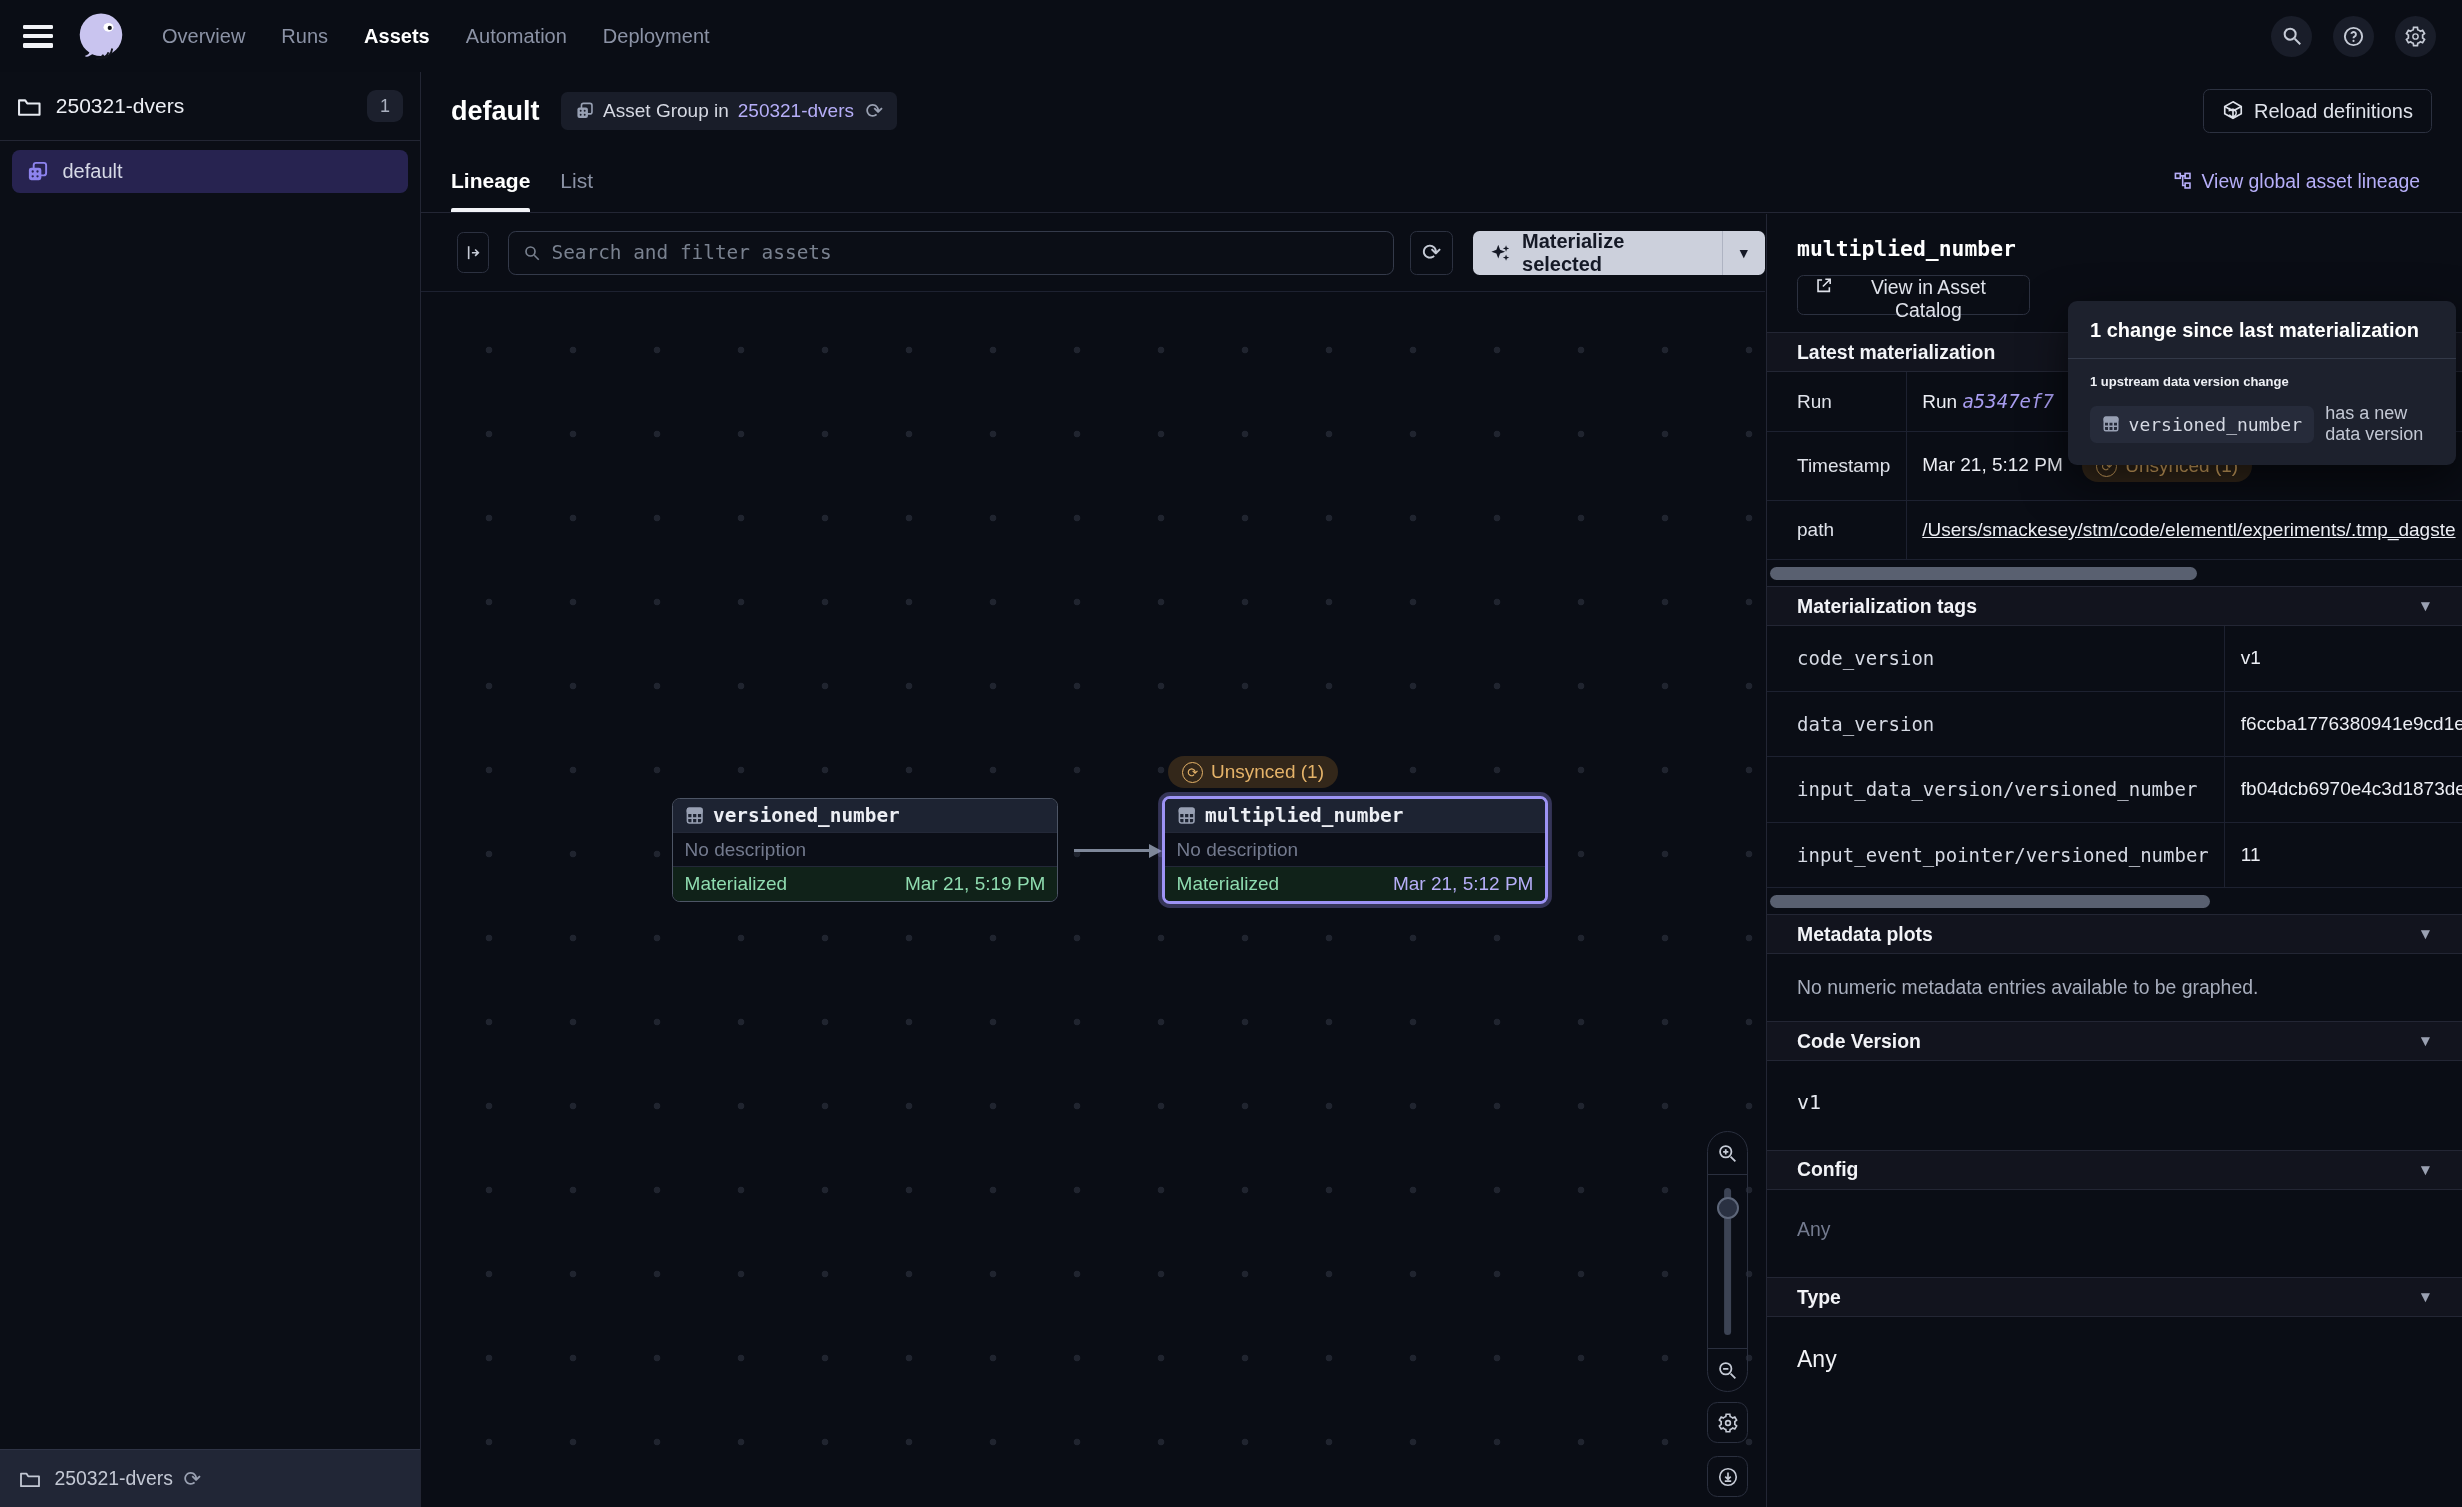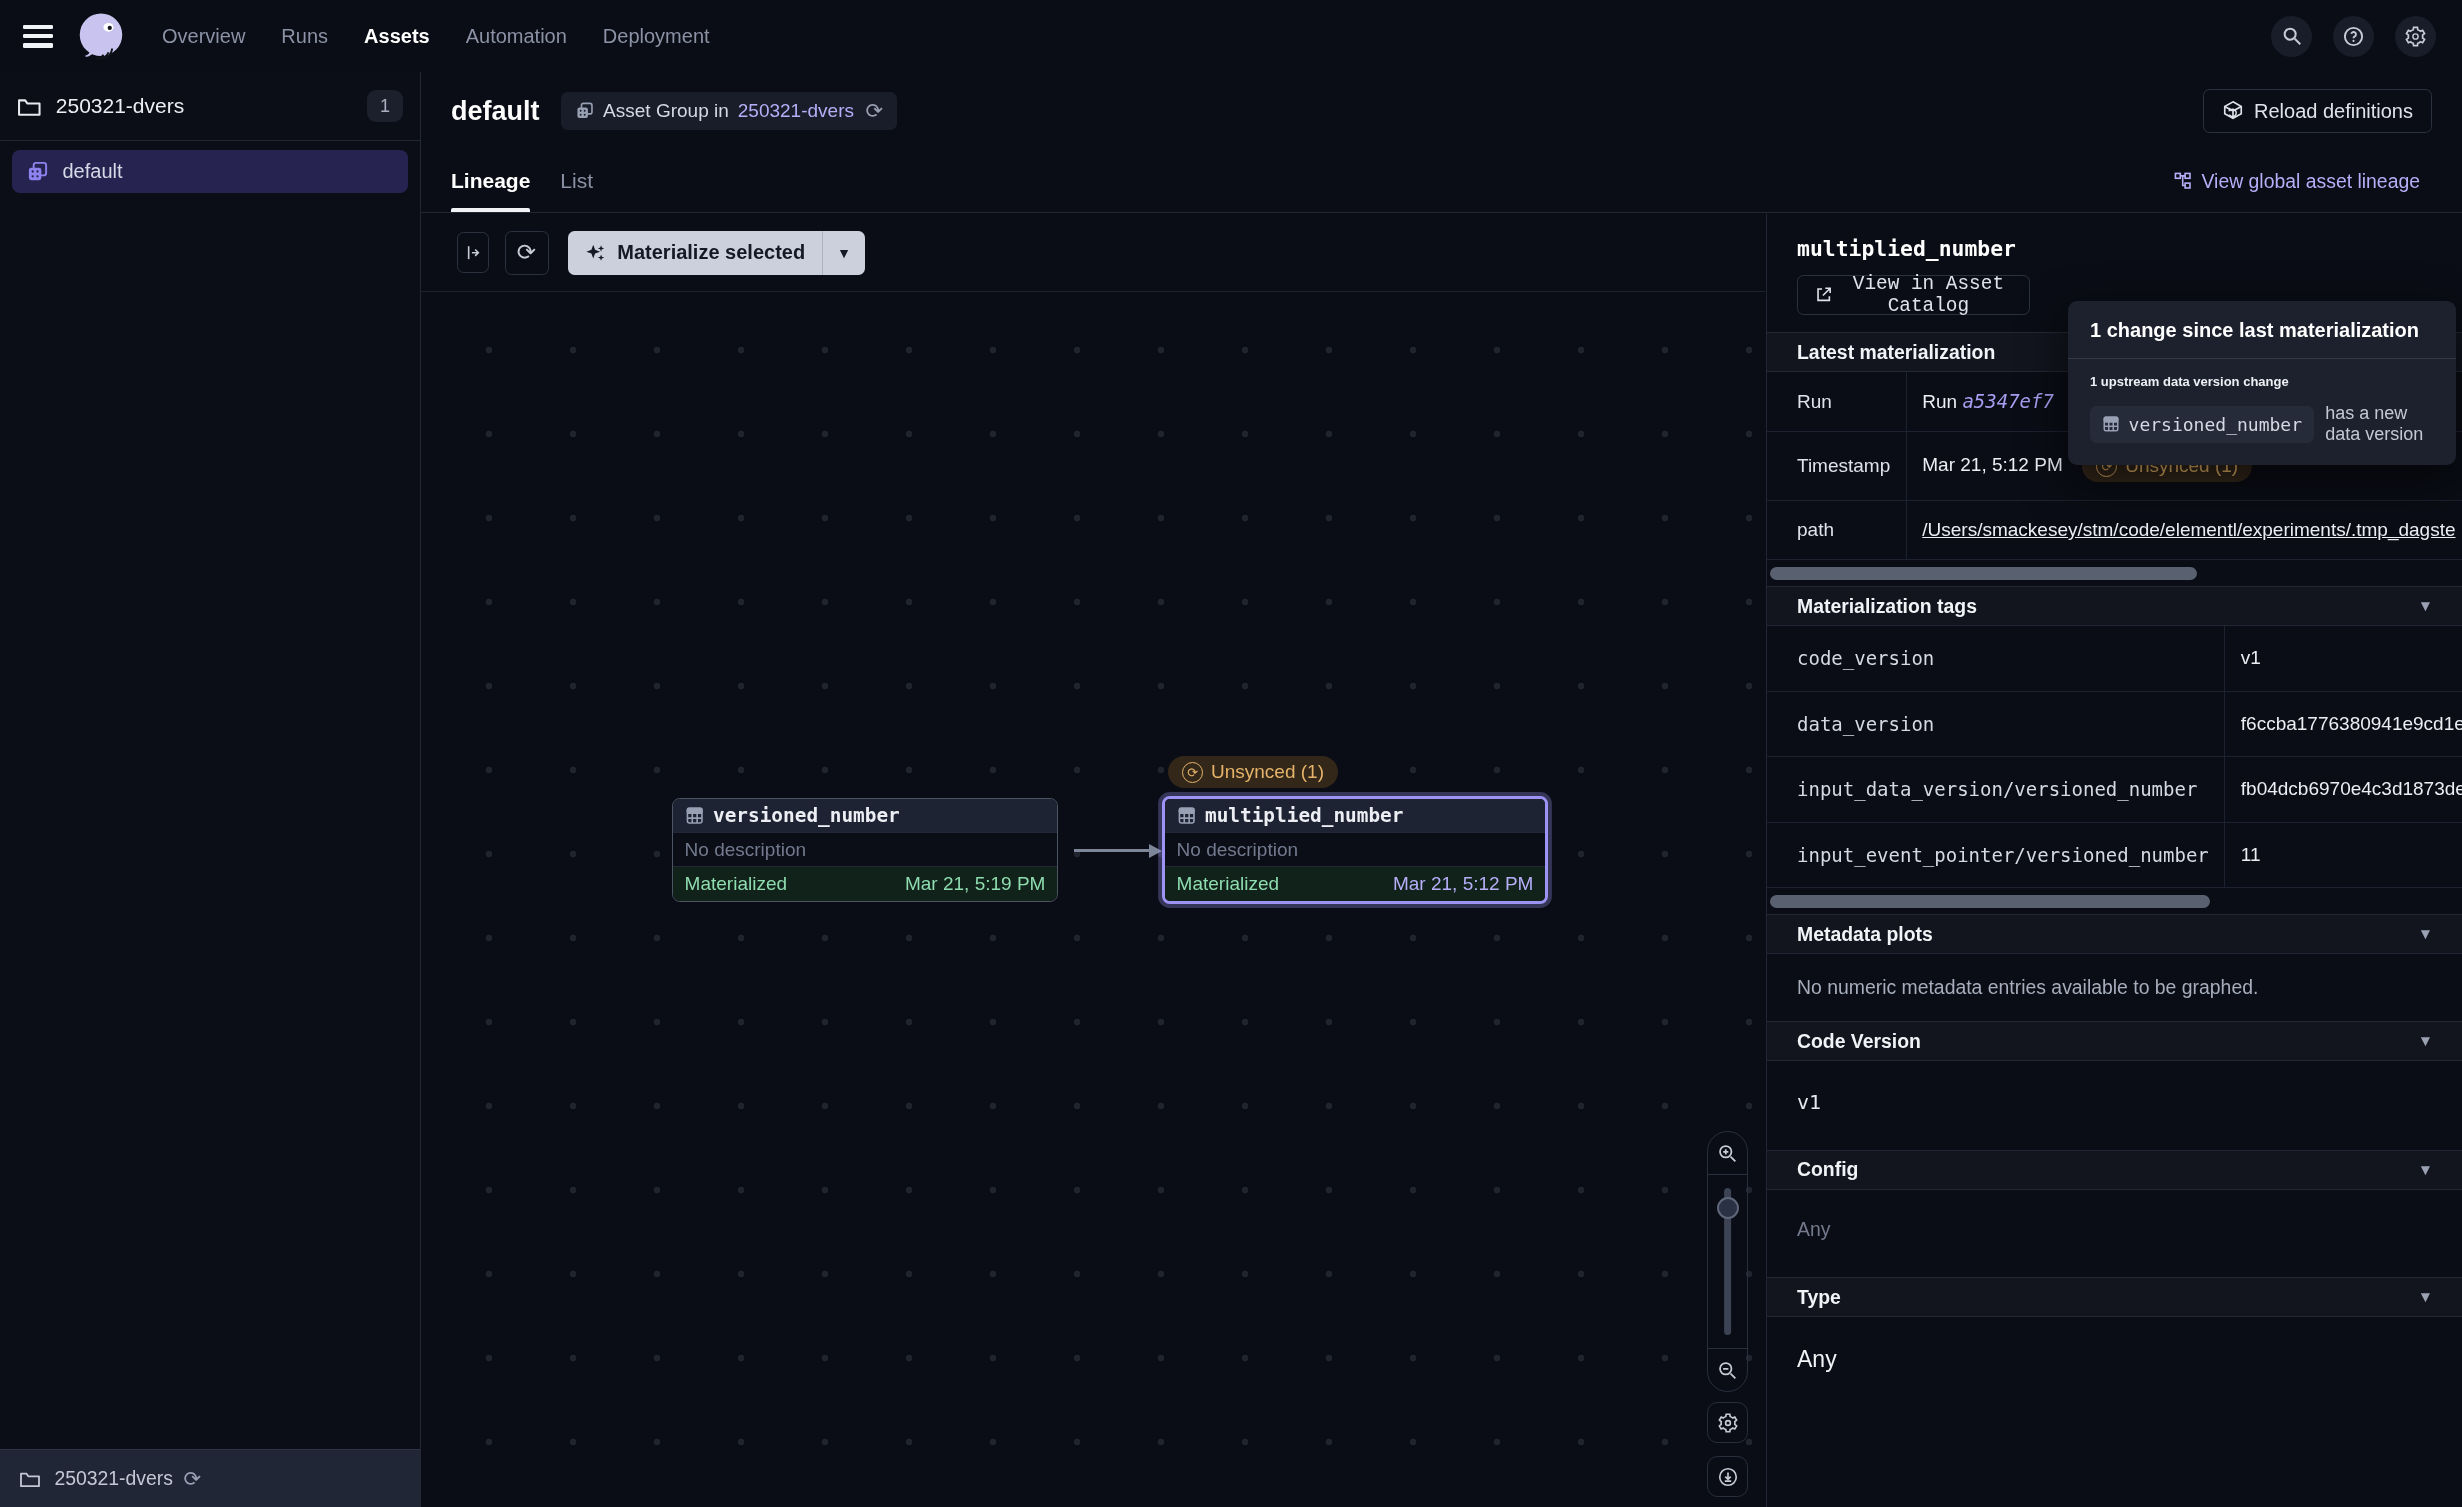--- a/index.html
+++ b/index.html
@@ -125,22 +125,22 @@
   .canvas-sq-btn { position:absolute; left:1286px; width:41px; height:41px; border:0.6px solid #2a2f3e;
     border-radius:10.4px; display:flex; align-items:center; justify-content:center;
     color:#c6cbd6; cursor:pointer; }
 
   
   .panel { position:absolute; left:1766px; top:214px; width:697px; height:1294px;
     border-left:0.6px solid #232634; background:#0a0d15; overflow:hidden; }
   .panel-title { margin:22px 0 0 30px; font-family:"DejaVu Sans Mono", monospace;
     font-weight:bold; font-size:21.4px; color:#ffffff; }
   .catalog-btn { margin:14.2px 0 17px 30px; height:40px; width:233px; border:0.6px solid #2c3140;
-    border-radius:6.5px; display:inline-flex; align-items:center; gap:10.4px; padding:0 15.5px;
-    font-size:19.4px; color:#dfe2ea; cursor:pointer; background:transparent;font-family:Liberation Mono, monospace; }
+    border-radius:6.5px; display:inline-flex; align-items:flex-start; gap:10.4px; padding:0 15.5px;
+    font-size:19.4px; color:#dfe2ea; cursor:pointer; background:transparent; }
   .sec-header { height:40px; background:#12141e; border-top:0.6px solid #232634;
     border-bottom:0.6px solid #232634; display:flex; align-items:center; padding:0 30px;
     font-weight:bold; font-size:19.4px; color:#f2f3f7; }
   .sec-caret { margin-left:auto; color:#9aa1b2; font-size:15.5px; cursor:pointer; }
   table.kv { width:100%; border-collapse:collapse; }
   table.kv td { border-bottom:0.6px solid #1d2130; vertical-align:middle; font-size:19px; padding:18px 15.5px; }
   table.kv td.k { width:140px; border-right:0.6px solid #1d2130; padding-left:30px; color:#dfe2ea; }
   table.kv.tags td.k { width:391px; font-family:"DejaVu Sans Mono", monospace; color:#d5d9e3; line-height:1.5; }
   table.kv td.v { color:#eceef4; white-space:nowrap; overflow:hidden; }
   .run-link { color:#a89df0; font-family:"DejaVu Sans Mono", monospace; cursor:pointer;font-style:italic; }
@@ -309,20 +309,29 @@
 
   <div class="toolbar">
     <div class="collapse-btn">
       <span>
         <svg width="19.4" height="19.4" viewBox="0 0 24 24" fill="none" stroke="#c6cbd6" stroke-width="2">
             <path d="M7 4 V20"></path>
             <path d="M11 12 H19 M15 8 L19 12 L15 16"></path>
           </svg>
       </span>
     </div>
+    <div class="search-box">
+      <span>
+        <svg width="18" height="18" viewBox="0 0 24 24" fill="none" stroke="#79818f" stroke-width="2.2">
+            <circle cx="10" cy="10" r="6"></circle>
+            <path d="M15 15 L21 21"></path>
+          </svg>
+      </span>
+      <input type="text" placeholder="Search and filter assets" style="">
+    </div>
     <button class="refresh-btn">
         <span>⟳</span>
       </button>
     <div class="mat-btn">
       <div class="mat-main">
         <span>
           <svg width="22" height="22" viewBox="0 0 24 24" fill="#151926">
               <path d="M9 3 L11 8.5 L16.5 10.5 L11 12.5 L9 18 L7 12.5 L1.5 10.5 L7 8.5 Z"></path>
               <path d="M17.5 3.5 L18.4 6 L21 7 L18.4 8 L17.5 10.5 L16.6 8 L14 7 L16.6 6 Z"></path>
               <path d="M17.5 13.5 L18.4 16 L21 17 L18.4 18 L17.5 20.5 L16.6 18 L14 17 L16.6 16 Z"></path>

